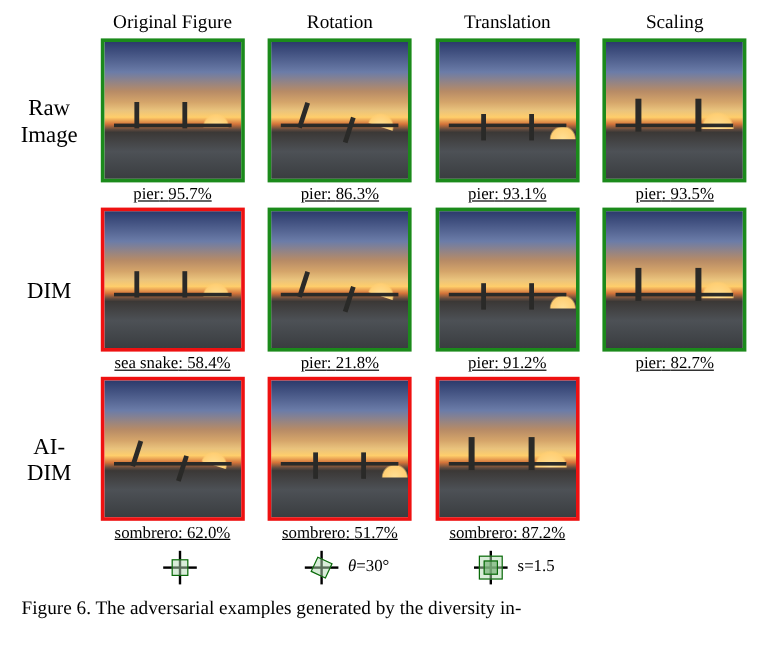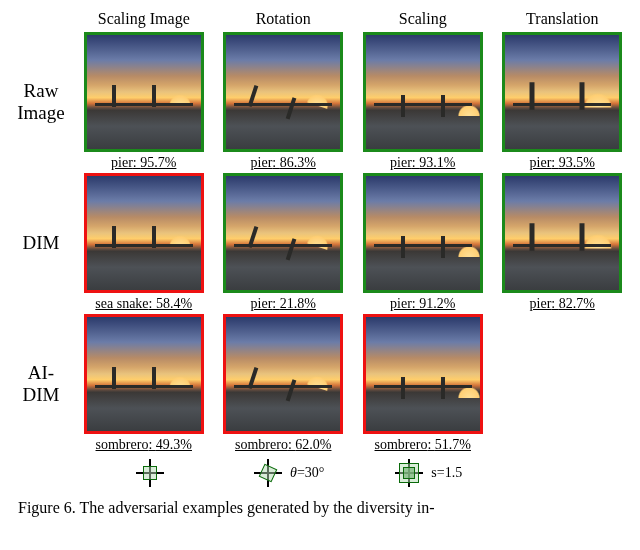--- a/index.html
+++ b/index.html
@@ -128,24 +128,24 @@
   }
 </style>
 </head>
 <body>
 
 <div class="figure">
 
   <div class="grid">
 
     <div></div>
-    <div class="colhead">Scaling Image</div>
+    <div class="colhead">Original Figure</div>
     <div class="colhead">Rotation</div>
+    <div class="colhead">Translation</div>
     <div class="colhead">Scaling</div>
-    <div class="colhead">Translation</div>
 
     <div class="rowlabel">
       <span>Raw</span><br>
       <span>Image</span>
     </div>
     <div class="cell">
       <div class="thumb orig green">
           <div class="towers"></div>
           <div class="sun"></div>
         </div>
@@ -203,39 +203,39 @@
           <div class="sun"></div>
         </div>
       <div class="caption"><span>pier</span>: <span>82.7%</span></div>
     </div>
 
     <div class="rowlabel">
       <span>AI-</span><br>
       <span>DIM</span>
     </div>
     <div class="cell">
-      <div class="thumb orig red">
-          <div class="towers"></div>
-          <div class="sun"></div>
-        </div>
-      <div class="caption"><span>sombrero</span>: <span>49.3%</span></div>
-    </div>
-    <div class="cell">
       <div class="thumb rot red">
           <div class="towers"></div>
           <div class="sun"></div>
         </div>
       <div class="caption"><span>sombrero</span>: <span>62.0%</span></div>
     </div>
     <div class="cell">
       <div class="thumb trans red">
           <div class="towers"></div>
           <div class="sun"></div>
         </div>
       <div class="caption"><span>sombrero</span>: <span>51.7%</span></div>
+    </div>
+    <div class="cell">
+      <div class="thumb scale red">
+          <div class="towers"></div>
+          <div class="sun"></div>
+        </div>
+      <div class="caption"><span>sombrero</span>: <span>87.2%</span></div>
     </div>
   </div>
 
   <div class="paramrow">
     <div></div>
     <div class="paramcell">
       <div class="micon">
         <div class="axis ax"></div>
           <div class="axis ay"></div>
         <div class="sq" style="left:7px;top:7px;width:14px;height:14px;"></div>

